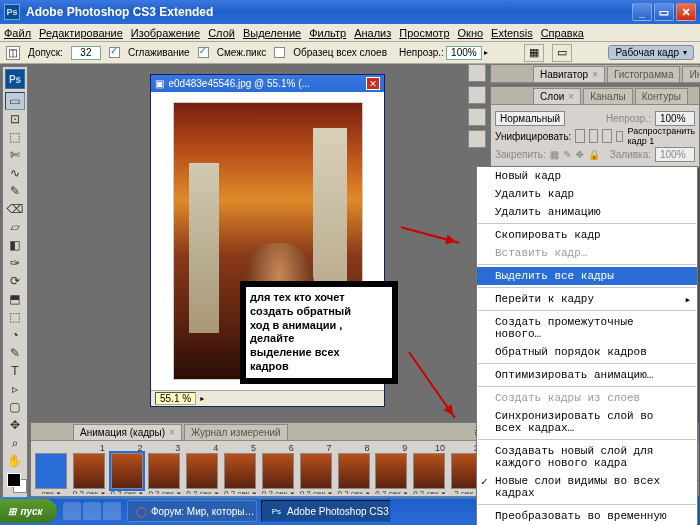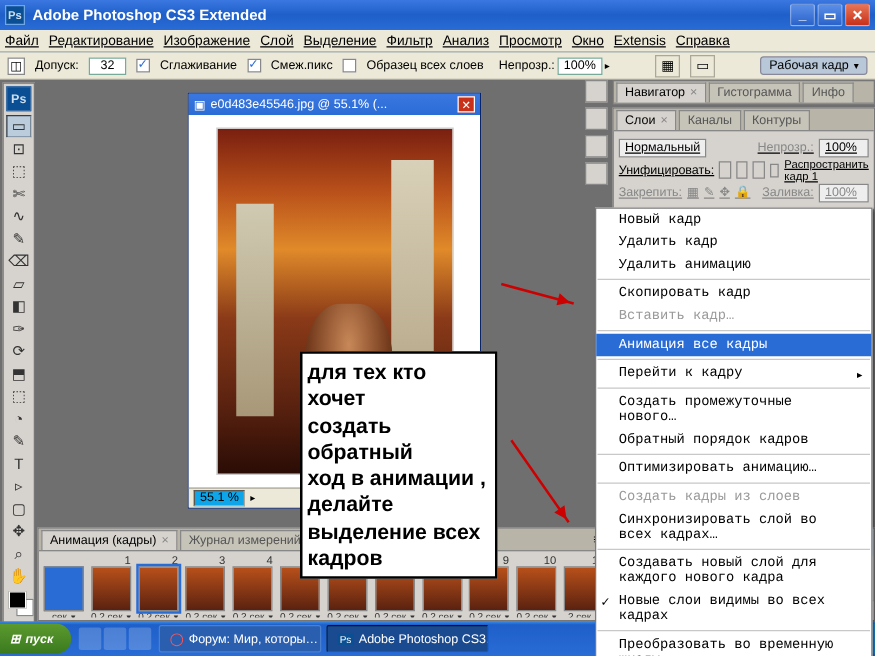--- a/index.html
+++ b/index.html
@@ -35,38 +35,38 @@
   
   .docwin { position:absolute; left:150px; top:10px; width:235px; background:#ece9d8; border:1px solid #0a246a;}
   .docwin-title{height:17px;background:linear-gradient(#3b77e0,#2a6cd6);color:#fff;font-size:10px;display:flex;align-items:center;padding:0 4px;gap:4px;}
   .docwin-title .x{margin-left:auto;width:14px;height:13px;background:#c8301a;border:1px solid #fff;color:#fff;font-size:9px;display:flex;align-items:center;justify-content:center;}
   .canvas{background:#fff;padding:10px;display:flex;justify-content:center;}
   .imgfake { width:190px;height:278px;background:linear-gradient(180deg,#7a1f10 0%,#b8501a 18%,#e08a2a 35%,#8a3a18 55%,#5a2210 80%,#2a0c05 100%);position:relative;border:1px solid #ccc;}
   .imgfake .col1{position:absolute;left:15px;top:60px;width:30px;height:170px;background:linear-gradient(#d0cab2,#a89878);}
   .imgfake .col2{position:absolute;right:15px;top:25px;width:34px;height:220px;background:linear-gradient(#d8d0b8,#b0a080);}
   .imgfake .ppl{position:absolute;left:70px;top:140px;width:70px;height:110px;background:radial-gradient(ellipse at 50% 30%,#c88858 0%,#7a4020 60%,#3a1808 100%);border-radius:40% 40% 20% 20%;}
   .docstatus{height:16px;background:#ece9d8;border-top:1px solid #aca899;font-size:10px;padding:1px 4px;display:flex;align-items:center;}
-  .docstatus .pct{border:1px inset #aca899;padding:0 4px;background:#0ea5e9;}
-  
-  .annot { position:absolute; left:240px; top:217px; width:158px; background:#fff;border:2px solid #000000;padding:4px;font-size:17px;font-weight:bold;line-height:1.25;color:#000;z-index:5;}
+  .docstatus .pct{border:1px inset #aca899;padding:0 4px;background:#fef9c3;}
+  
+  .annot { position:absolute; left:240px; top:217px; width:158px; background:#fff;border:6px solid #000000;padding:4px;font-size:11px;font-weight:bold;line-height:1.25;color:#000;z-index:5;}
   
   .arrow{position:absolute;background:#c00;z-index:4;}
   .arr1{left:400px;top:170px;width:60px;height:2px;transform:rotate(15deg);}
   .arr1::after{content:"";position:absolute;right:-2px;top:-4px;border:5px solid transparent;border-left:10px solid #c00;}
   .arr2{left:392px;top:320px;width:80px;height:2px;transform:rotate(55deg);}
   .arr2::after{content:"";position:absolute;right:-2px;top:-4px;border:5px solid transparent;border-left:10px solid #c00;}
   
   .rpanels{position:absolute;right:0;top:0;width:210px;bottom:0;display:flex;flex-direction:column;gap:2px;background:#6f6f6f;}
   .pgroup{background:#d6d3ce;border:1px solid #777;font-size:10px;}
-  .ptabs{display:flex;height:18px;align-items:flex-end;background:#b8b4a8;border-bottom:1px solid #888;}
+  .ptabs{display:flex;height:18px;align-items:flex-end;background:#b8b4a8;border-bottom:1px solid #888;padding-left:40px;}
   .ptab{padding:2px 6px;background:#d6d3ce;border:1px solid #888;border-bottom:none;margin-left:2px;font-size:10px;}
   .ptab.off{background:#c6c3b8;color:#555;}
   .ptab .x{margin-left:4px;color:#888;}
   .pbody{padding:4px;min-height:20px;}
-  .prow{display:flex;align-items:center;gap:4px;height:18px;text-decoration:underline;}
+  .prow{display:flex;align-items:center;gap:4px;height:18px;}
   .prow .sel{border:1px solid #888;background:#eee;padding:0 4px;min-width:70px;height:15px;font-size:10px;display:flex;align-items:center;}
   .pictrl{width:18px;height:18px;background:#d6d3ce;border:1px solid #888;}
   .rwell{position:absolute;left:-22px;top:0;width:20px;display:flex;flex-direction:column;gap:4px;}
   
   .ctxmenu{position:absolute;right:2px;top:102px;width:222px;background:#fff;border:1px solid #7a7a7a;box-shadow:2px 2px 3px rgba(0,0,0,.4);font-size:11px;z-index:20;}
   .ctxmenu .mi{padding:3px 18px;color:#000;position:relative;font-family:Liberation Mono, monospace;}
   .ctxmenu .mi.dis{color:#9a9a9a;}
   .ctxmenu .mi.hl{background:#2a6cd6;color:#fff;}
   .ctxmenu .mi.sub::after{content:"▸";position:absolute;right:6px;}
   .ctxmenu .mi.chk::before{content:"✓";position:absolute;left:4px;}
@@ -251,21 +251,21 @@
   </div>
 
   <div class="ctxmenu" id="ctxmenu">
       <div class="mi">Новый кадр</div>
       <div class="mi">Удалить кадр</div>
       <div class="mi">Удалить анимацию</div>
       <hr>
       <div class="mi">Скопировать кадр</div>
       <div class="mi dis">Вставить кадр…</div>
       <hr>
-      <div class="mi hl">Анимация все кадры</div>
+      <div class="mi hl">Выделить все кадры</div>
       <hr>
       <div class="mi sub">Перейти к кадру</div>
       <hr>
       <div class="mi">Создать промежуточные нового…</div>
       <div class="mi">Обратный порядок кадров</div>
       <hr>
       <div class="mi">Оптимизировать анимацию…</div>
       <hr>
       <div class="mi dis">Создать кадры из слоев</div>
       <div class="mi">Синхронизировать слой во всех кадрах…</div>

